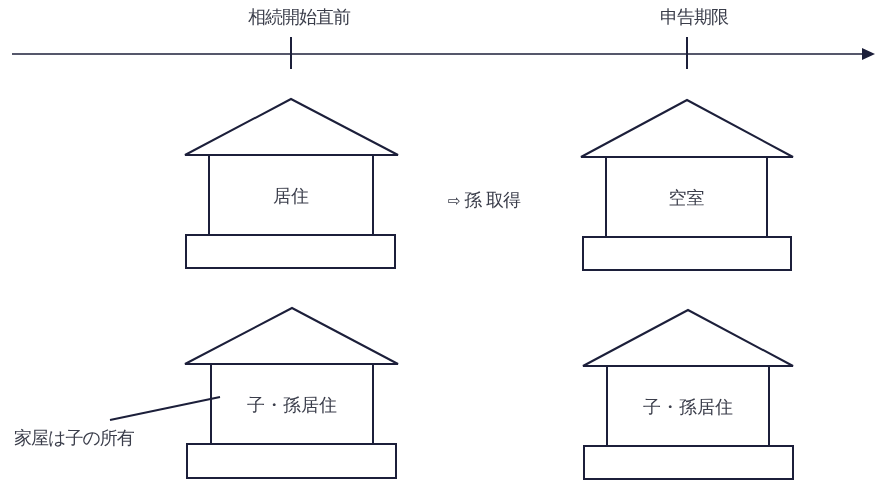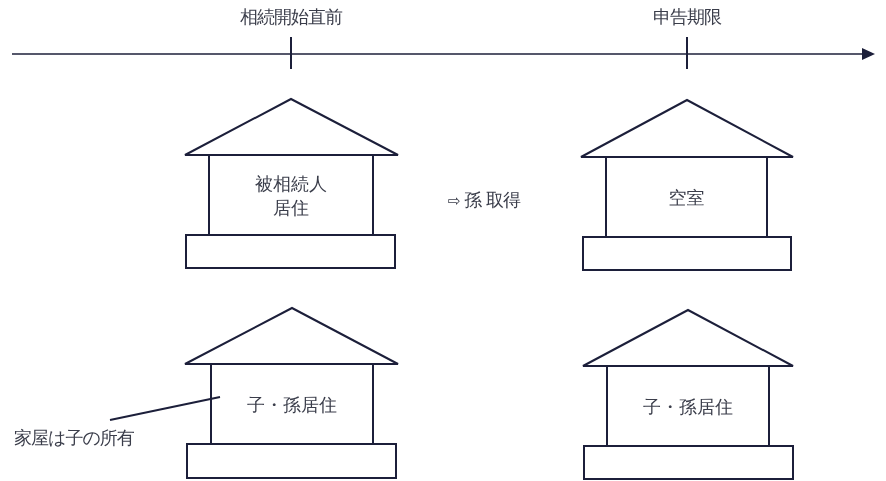--- a/index.html
+++ b/index.html
@@ -1,20 +1,20 @@
 <!DOCTYPE html>
 <html><head>
   <meta charset="utf-8">
   <style>
     html, body { margin: 0; padding: 0; background: #ffffff; }
     body { width: 886px; height: 481px; position: relative; overflow: hidden;
            font-family: "DejaVu Sans", "Liberation Sans", sans-serif; color: #3a3d4a; }
     svg.canvas { position: absolute; left: 0; top: 0; }
     .lbl { position: absolute; white-space: nowrap; font-size: 18px; line-height: 22px;
-           color: #3a3d4a; text-align: center; letter-spacing: -1px; }
+           color: #3a3d4a; text-align: right; letter-spacing: -1px; }
     .house-text { position: absolute; text-align: center; font-size: 18px; line-height: 24px;
                   color: #3a3d4a; display: flex; flex-direction: column;
                   align-items: center; justify-content: center; }
   </style>
 </head>
 <body>
 
 <svg class="canvas" width="886" height="481" viewBox="0 0 886 481">
   <g stroke="#1c1f3a" stroke-width="2" fill="none">
 
@@ -50,21 +50,20 @@
     <line x1="110" y1="420" x2="220" y2="397"></line>
   </g>
 
   <polygon points="862,48 875,54 862,60" fill="#1c1f3a"></polygon>
 </svg>
 
 <div class="lbl" style="left:232px; top:6px; width:118px;">相続開始直前</div>
 <div class="lbl" style="left:646px; top:6px; width:82px;font-family:Liberation Serif, serif;">申告期限</div>
 
 <div class="house-text" style="left:209px; top:157px; width:164px; height:78px;">
-  <span>被相続人</span>
   <span>居住</span>
 </div>
 
 <div class="house-text" style="left:606px; top:159px; width:161px; height:78px;">
   <span>空室</span>
 </div>
 
 <div class="house-text" style="left:211px; top:366px; width:162px; height:78px;">
   <span>子・孫居住</span>
 </div>

